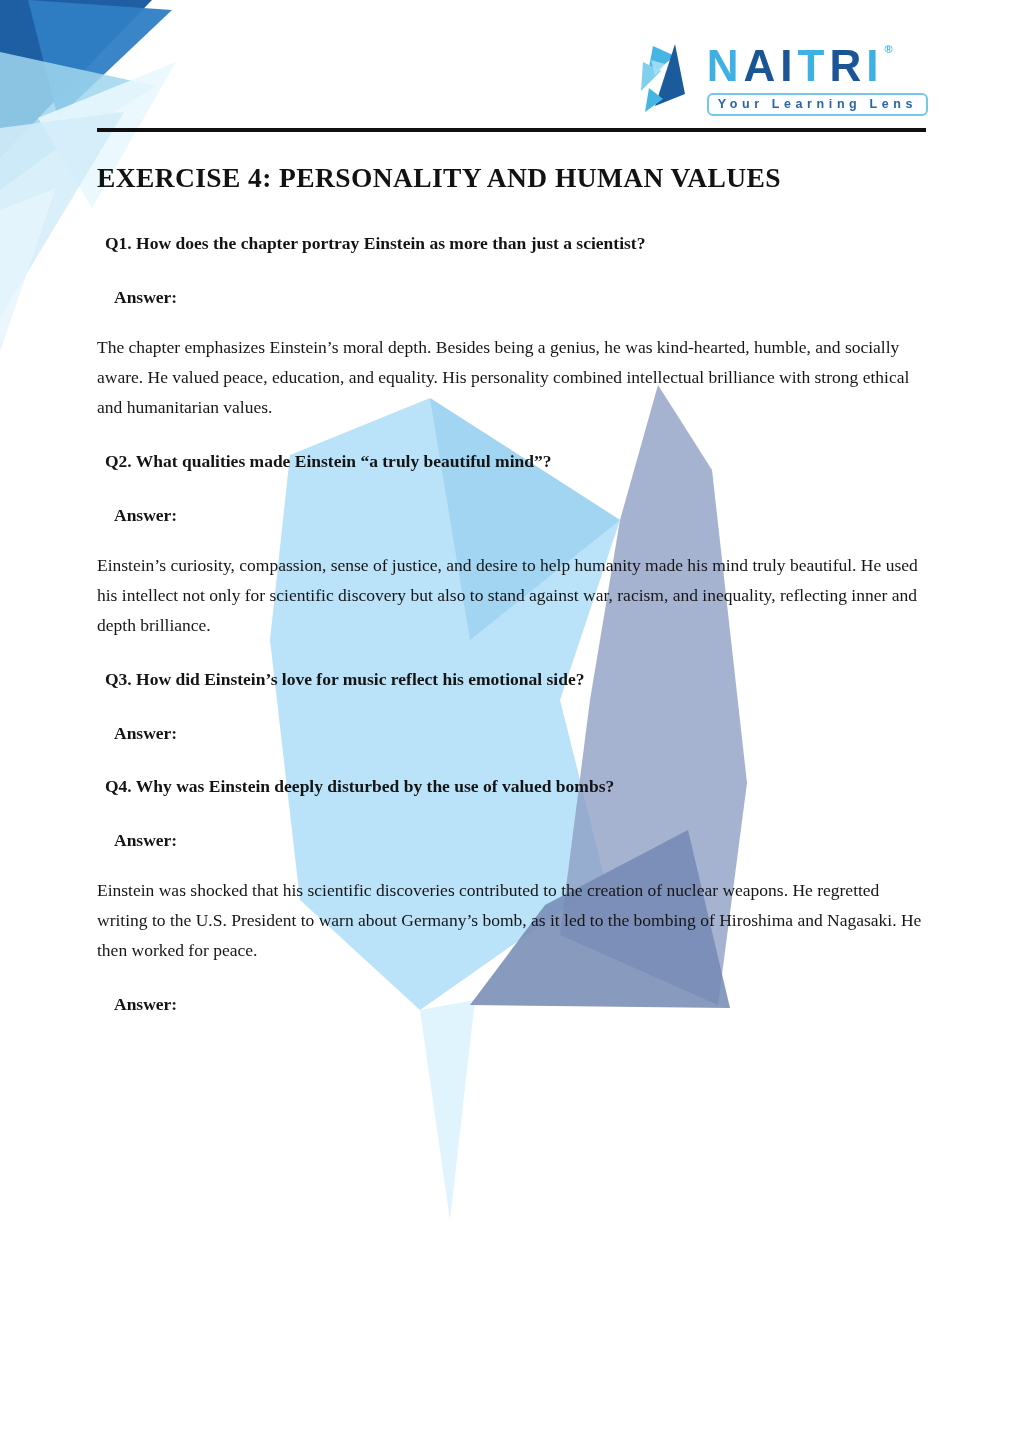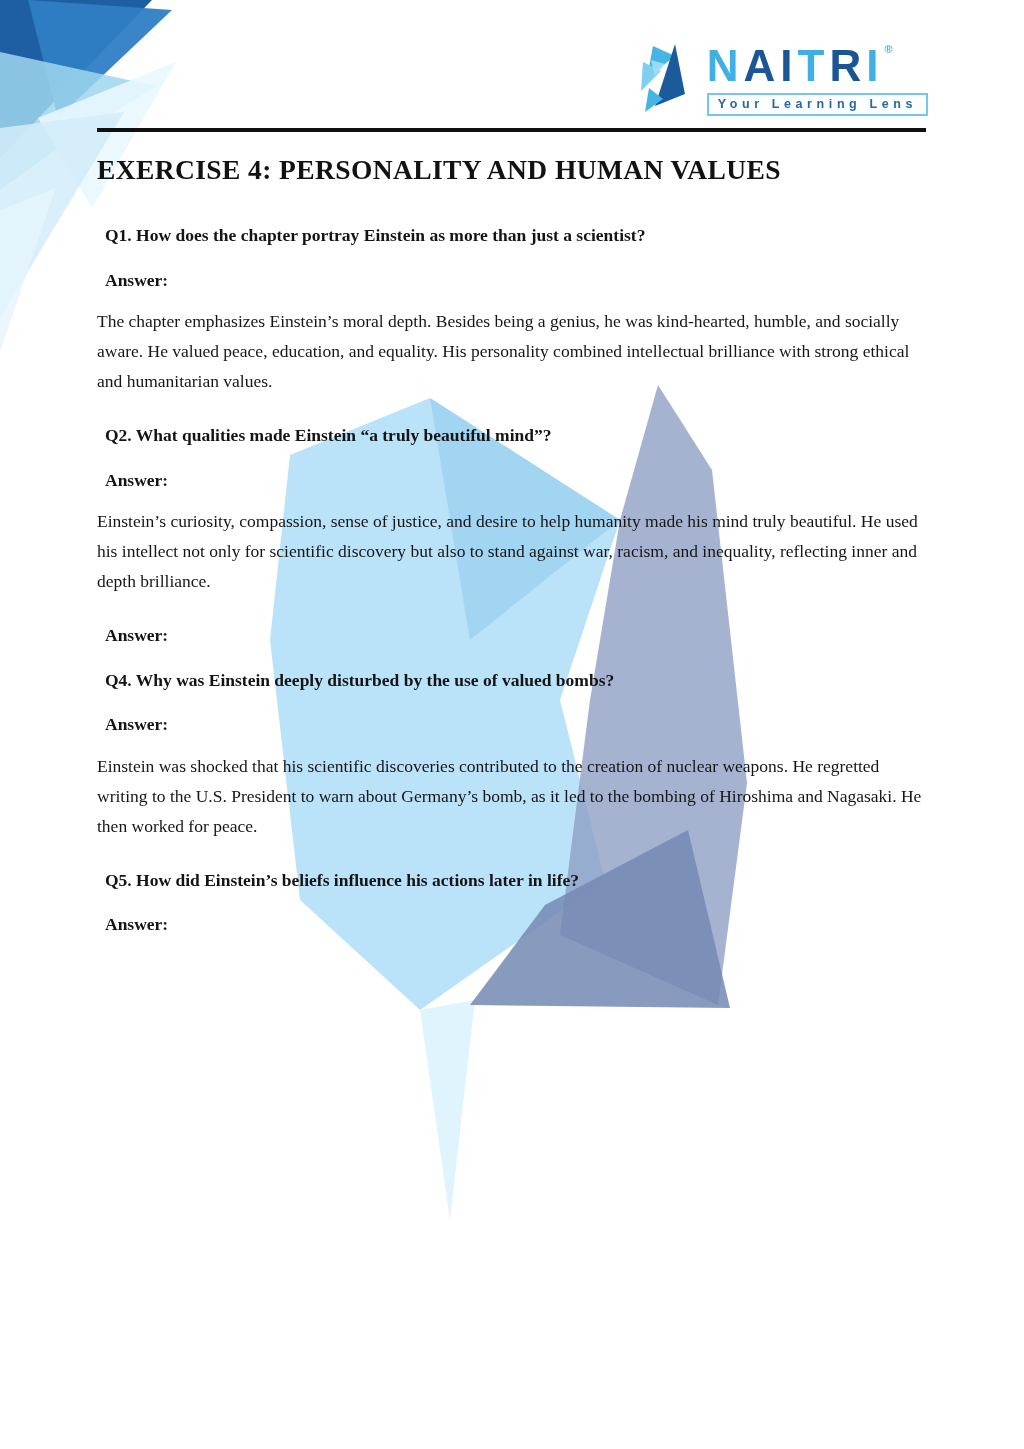--- a/index.html
+++ b/index.html
@@ -25,42 +25,42 @@
     display:flex;align-items:flex-start;
     font-weight:bold;font-size:44px;line-height:44px;letter-spacing:5px;
     position:relative;
   }
   .lt{display:inline-block;}
   .lb{color:#3fb0e4;}
   .db{color:#1b5596;}
   .reg{font-size:11px;color:#3fb0e4;font-weight:bold;line-height:11px;margin-left:1px;}
   .tagline{
     margin-top:5px;
-    border:2px solid #74c6ea;border-radius:0;
+    border:2px solid #74c6ea;border-radius:6px;
     padding:2px 9px 3px 9px;
     font-size:12.5px;font-weight:bold;letter-spacing:4.6px;
     color:#2c66a0;white-space:nowrap;
     background:#fdfeff;
   }
   .divider{
     position:absolute;left:97px;top:128px;width:829px;height:4px;
     background:#101010;z-index:3;
   }
   
   .content{position:relative;z-index:2;padding:150px 98px 0 97px;}
   .page-title{
-    margin:0 0 27px 0;
+    margin:8px 0 27px 0;
     font-size:27.5px;line-height:40px;font-weight:bold;
     letter-spacing:0.4px;color:#121212;
   }
   .qa{margin:0;}
   .qa h3{
     margin:8px;font-size:17.5px;line-height:36.5px;font-weight:bold;color:#141414;
   }
-  .answer-label{margin:8px;font-size:17.5px;line-height:36.5px;font-weight:bold;color:#141414;}
+  .answer-label{margin:17px;font-size:17.5px;line-height:36.5px;font-weight:bold;color:#141414;}
   .answer-text{
     margin:0 0 21px 0;max-width:842px;
     font-size:17.5px;line-height:30px;color:#161616;
   }
 </style>
 </head>
 <body>
 
 <div class="page">
 
@@ -114,28 +114,28 @@
       <p class="answer-text">The chapter emphasizes Einstein’s moral depth. Besides being a genius, he was kind-hearted, humble, and socially aware. He valued peace, education, and equality. His personality combined intellectual brilliance with strong ethical and humanitarian values.</p>
     </section>
 
     <section class="qa">
       <h3>Q2. What qualities made Einstein “a truly beautiful mind”?</h3>
       <p class="answer-label">Answer:</p>
       <p class="answer-text">Einstein’s curiosity, compassion, sense of justice, and desire to help humanity made his mind truly beautiful. He used his intellect not only for scientific discovery but also to stand against war, racism, and inequality, reflecting inner and depth brilliance.</p>
     </section>
 
     <section class="qa">
+      <h3>Q3. How did Einstein’s love for music reflect his emotional side?</h3>
       <p class="answer-label">Answer:</p>
     </section>
 
     <section class="qa">
       <h3>Q4. Why was Einstein deeply disturbed by the use of valued bombs?</h3>
       <p class="answer-label">Answer:</p>
       <p class="answer-text">Einstein was shocked that his scientific discoveries contributed to the creation of nuclear weapons. He regretted writing to the U.S. President to warn about Germany’s bomb, as it led to the bombing of Hiroshima and Nagasaki. He then worked for peace.</p>
     </section>
 
     <section class="qa">
-      <h3>Q5. How did Einstein’s beliefs influence his actions later in life?</h3>
       <p class="answer-label">Answer:</p>
     </section>
   </div>
 
 </div>
 
 </body></html>

